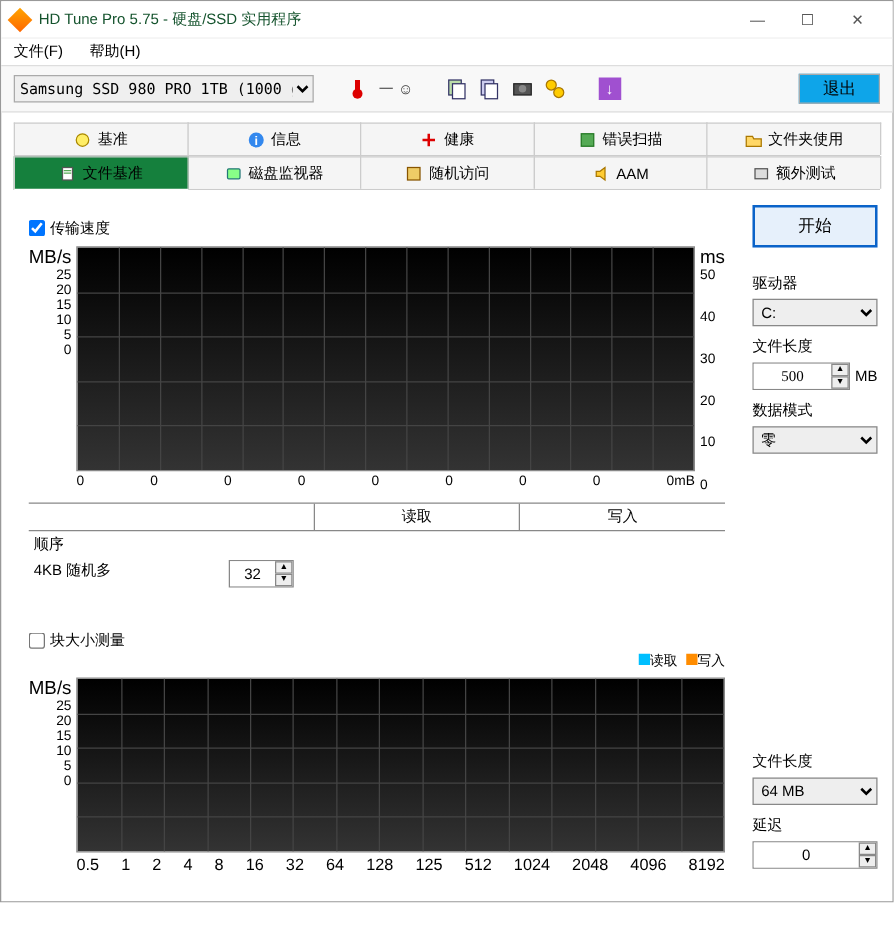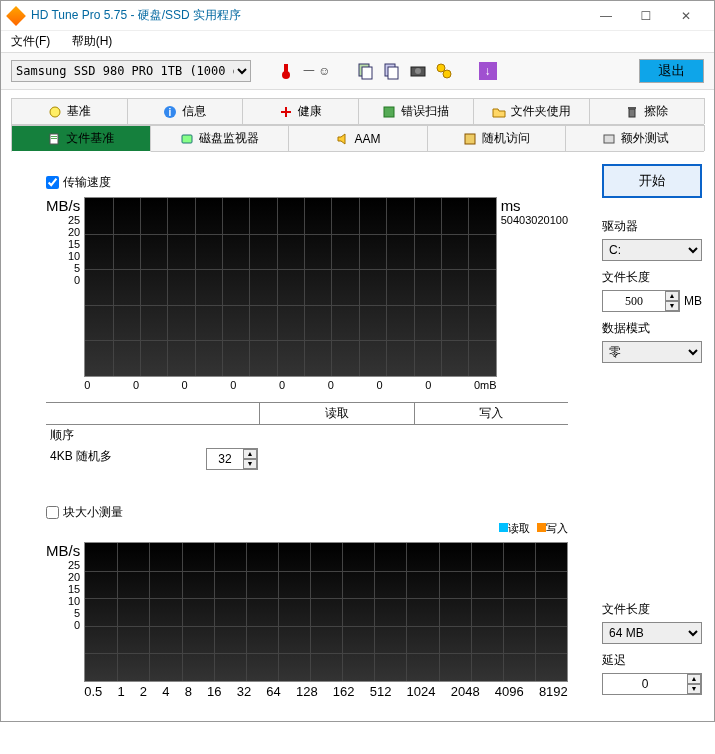--- a/index.html
+++ b/index.html
@@ -1,47 +1,47 @@
 <!DOCTYPE html>
 <html><head>
 <meta charset="utf-8">
 <style>
 * { box-sizing: border-box; margin: 0; padding: 0; }
 body { font-family: "Microsoft YaHei", Tahoma, sans-serif; font-size: 12px; background: #fff; width: 715px; }
 .window { border: 1px solid #999; background: #fff; }
 .titlebar { display: flex; align-items: center; height: 30px; padding: 0 8px; background: #fff; border-bottom: 1px solid #eee; }
 .titlebar .logo { width: 14px; height: 14px; background: linear-gradient(135deg,#ffa500,#ff6600); transform: rotate(45deg); margin-right: 8px; }
-.titlebar .title { flex: 1; color: #0369a1; }
+.titlebar .title { flex: 1; color: #14532d; }
 .winbtns { display: flex; gap: 0; }
 .winbtns .btn { width: 40px; height: 28px; display: flex; align-items: center; justify-content: center; color: #555; }
 .menubar { padding: 2px 10px; background: #fff; font-size: 12px; }
 .menubar span { margin-right: 18px; }
 .toolbar { display: flex; align-items: center; padding: 6px 10px; gap: 8px; background: #f8f8f8; border-top: 1px solid #ddd; border-bottom: 1px solid #ddd; }
 select.devsel { font-family: monospace; font-size: 12px; width: 240px; height: 22px; border: 1px solid #aaa; }
 .tbicon { width: 18px; height: 18px; display: inline-block; }
 .tbsep { width: 10px; }
 .exitbtn { border: 1px solid #aaa; background: #0ea5e9; padding: 2px 18px; margin-left: auto; }
 .tabs { display: flex; border-bottom: 1px solid #ccc; margin: 8px 10px 0; }
 .tab { flex: 1; display: flex; align-items: center; justify-content: center; gap: 5px; padding: 4px 0; border: 1px solid #ccc; border-bottom: none; background: #f5f5f5; font-size: 12px; margin-right: -1px; }
 .tab.active { background: #15803d; border-bottom: 1px solid #fff; position: relative; z-index: 2; margin-bottom: -1px; }
 .tabrow2 { display: flex; border-bottom: 1px solid #ccc; margin: 0 10px; }
-.content { display: flex; padding: 12px; gap: 24px; margin-left: 23px; }
+.content { display: flex; padding: 12px; gap: 12px; }
 .main { flex: 1; }
 .side { width: 100px; }
 .groupbox { position: relative; padding: 10px; }
 .checklabel { display: flex; align-items: center; gap: 4px; }
 .chartwrap { position: relative; display: flex; margin-top: 6px; }
 .ylabels { display: flex; flex-direction: column; justify-content: flex-start; text-align: right; padding-right: 4px; font-size: 11px; height: 180px; }
 .chart { flex: 1; position: relative; }
 .chart-inner { height: 180px; background: linear-gradient(to top,#333 0%,#000 100%); border: 1px solid #888; position: relative; }
 .chart-inner .gridv, .chart-inner .gridh { position: absolute; background: #444; }
 .gridv { width: 1px; top: 0; bottom: 0; }
 .gridh { height: 1px; left: 0; right: 0; }
 .xlabels { display: flex; justify-content: space-between; font-size: 11px; margin-top: 2px; }
-.ylabels2 { display: flex; flex-direction: row; justify-content: space-between; text-align: left; padding-left: 4px; font-size: 11px; height: 180px; }
+.ylabels2 { display: flex; flex-direction: column; justify-content: space-between; text-align: left; padding-left: 4px; font-size: 11px; height: 180px; }
 .axis-title { font-size: 15px; }
 .datatable { margin-top: 8px; border-top: 1px solid #888; }
 .datatable .thead { display: flex; border-bottom: 1px solid #888; }
 .datatable .th { flex: 1; text-align: center; padding: 2px; border-left: 1px solid #888; }
 .datatable .th:first-child { border-left: none; }
 .datatable .rows { }
 .datatable .tr { display: flex; padding: 2px 0; }
 .datatable .td0 { width: 140px; padding-left: 4px; }
 .numspin { display: inline-flex; border: 1px solid #888; }
 .numspin input { width: 36px; border: none; text-align: center; font-size: 12px; }
@@ -135,55 +135,48 @@
           <rect x="2" y="2" width="10" height="10" fill="#5a5" stroke="#272"></rect>
         </svg>
       <span>错误扫描</span>
     </div>
     <div class="tab">
       <svg class="icon-sm" viewBox="0 0 14 14">
           <path d="M1 4h5l1 2h6v6H1z" fill="#ffd766" stroke="#aa7700"></path>
         </svg>
       <span>文件夹使用</span>
     </div>
-    <div class="tab">
-      <svg class="icon-sm" viewBox="0 0 14 14">
-          <rect x="4" y="4" width="6" height="8" fill="#777" stroke="#333"></rect>
-          <rect x="3" y="2" width="8" height="2" fill="#555"></rect>
-        </svg>
-      <span>擦除</span>
-    </div>
   </div>
 
   <div class="tabrow2">
     <div class="tab active">
       <svg class="icon-sm" viewBox="0 0 14 14">
           <rect x="3" y="2" width="8" height="10" fill="#fff" stroke="#555"></rect>
           <rect x="4" y="4" width="6" height="1" fill="#5a5"></rect>
           <rect x="4" y="6" width="6" height="1" fill="#5a5"></rect>
         </svg>
       <span>文件基准</span>
     </div>
     <div class="tab">
       <svg class="icon-sm" viewBox="0 0 14 14">
           <rect x="2" y="3" width="10" height="8" rx="1" fill="#88ff88" stroke="#277"></rect>
         </svg>
       <span>磁盘监视器</span>
     </div>
     <div class="tab">
       <svg class="icon-sm" viewBox="0 0 14 14">
+          <rect x="2" y="2" width="10" height="10" fill="#eecc66" stroke="#885500"></rect>
+        </svg>
+      <span>随机访问</span>
+    </div>
+    <div class="tab">
+      <svg class="icon-sm" viewBox="0 0 14 14">
           <path d="M3 5v4l3 0 4 3V2l-4 3z" fill="#ffcc33" stroke="#aa7700"></path>
         </svg>
       <span>AAM</span>
-    </div>
-    <div class="tab">
-      <svg class="icon-sm" viewBox="0 0 14 14">
-          <rect x="2" y="2" width="10" height="10" fill="#eecc66" stroke="#885500"></rect>
-        </svg>
-      <span>随机访问</span>
     </div>
     <div class="tab">
       <svg class="icon-sm" viewBox="0 0 14 14">
           <rect x="2" y="3" width="10" height="8" fill="#ddd" stroke="#555"></rect>
         </svg>
       <span>额外测试</span>
     </div>
   </div>
 
   <div class="content">
@@ -323,21 +316,21 @@
             <div class="xlabels" id="x2" style="font-size:13px">
                 <span>0.5</span>
                 <span>1</span>
                 <span>2</span>
                 <span>4</span>
                 <span>8</span>
                 <span>16</span>
                 <span>32</span>
                 <span>64</span>
                 <span>128</span>
-                <span>162</span>
+                <span>125</span>
                 <span>512</span>
                 <span>1024</span>
                 <span>2048</span>
                 <span>4096</span>
                 <span>8192</span>
               </div>
           </div>
         </div>
       </div>
     </div>

